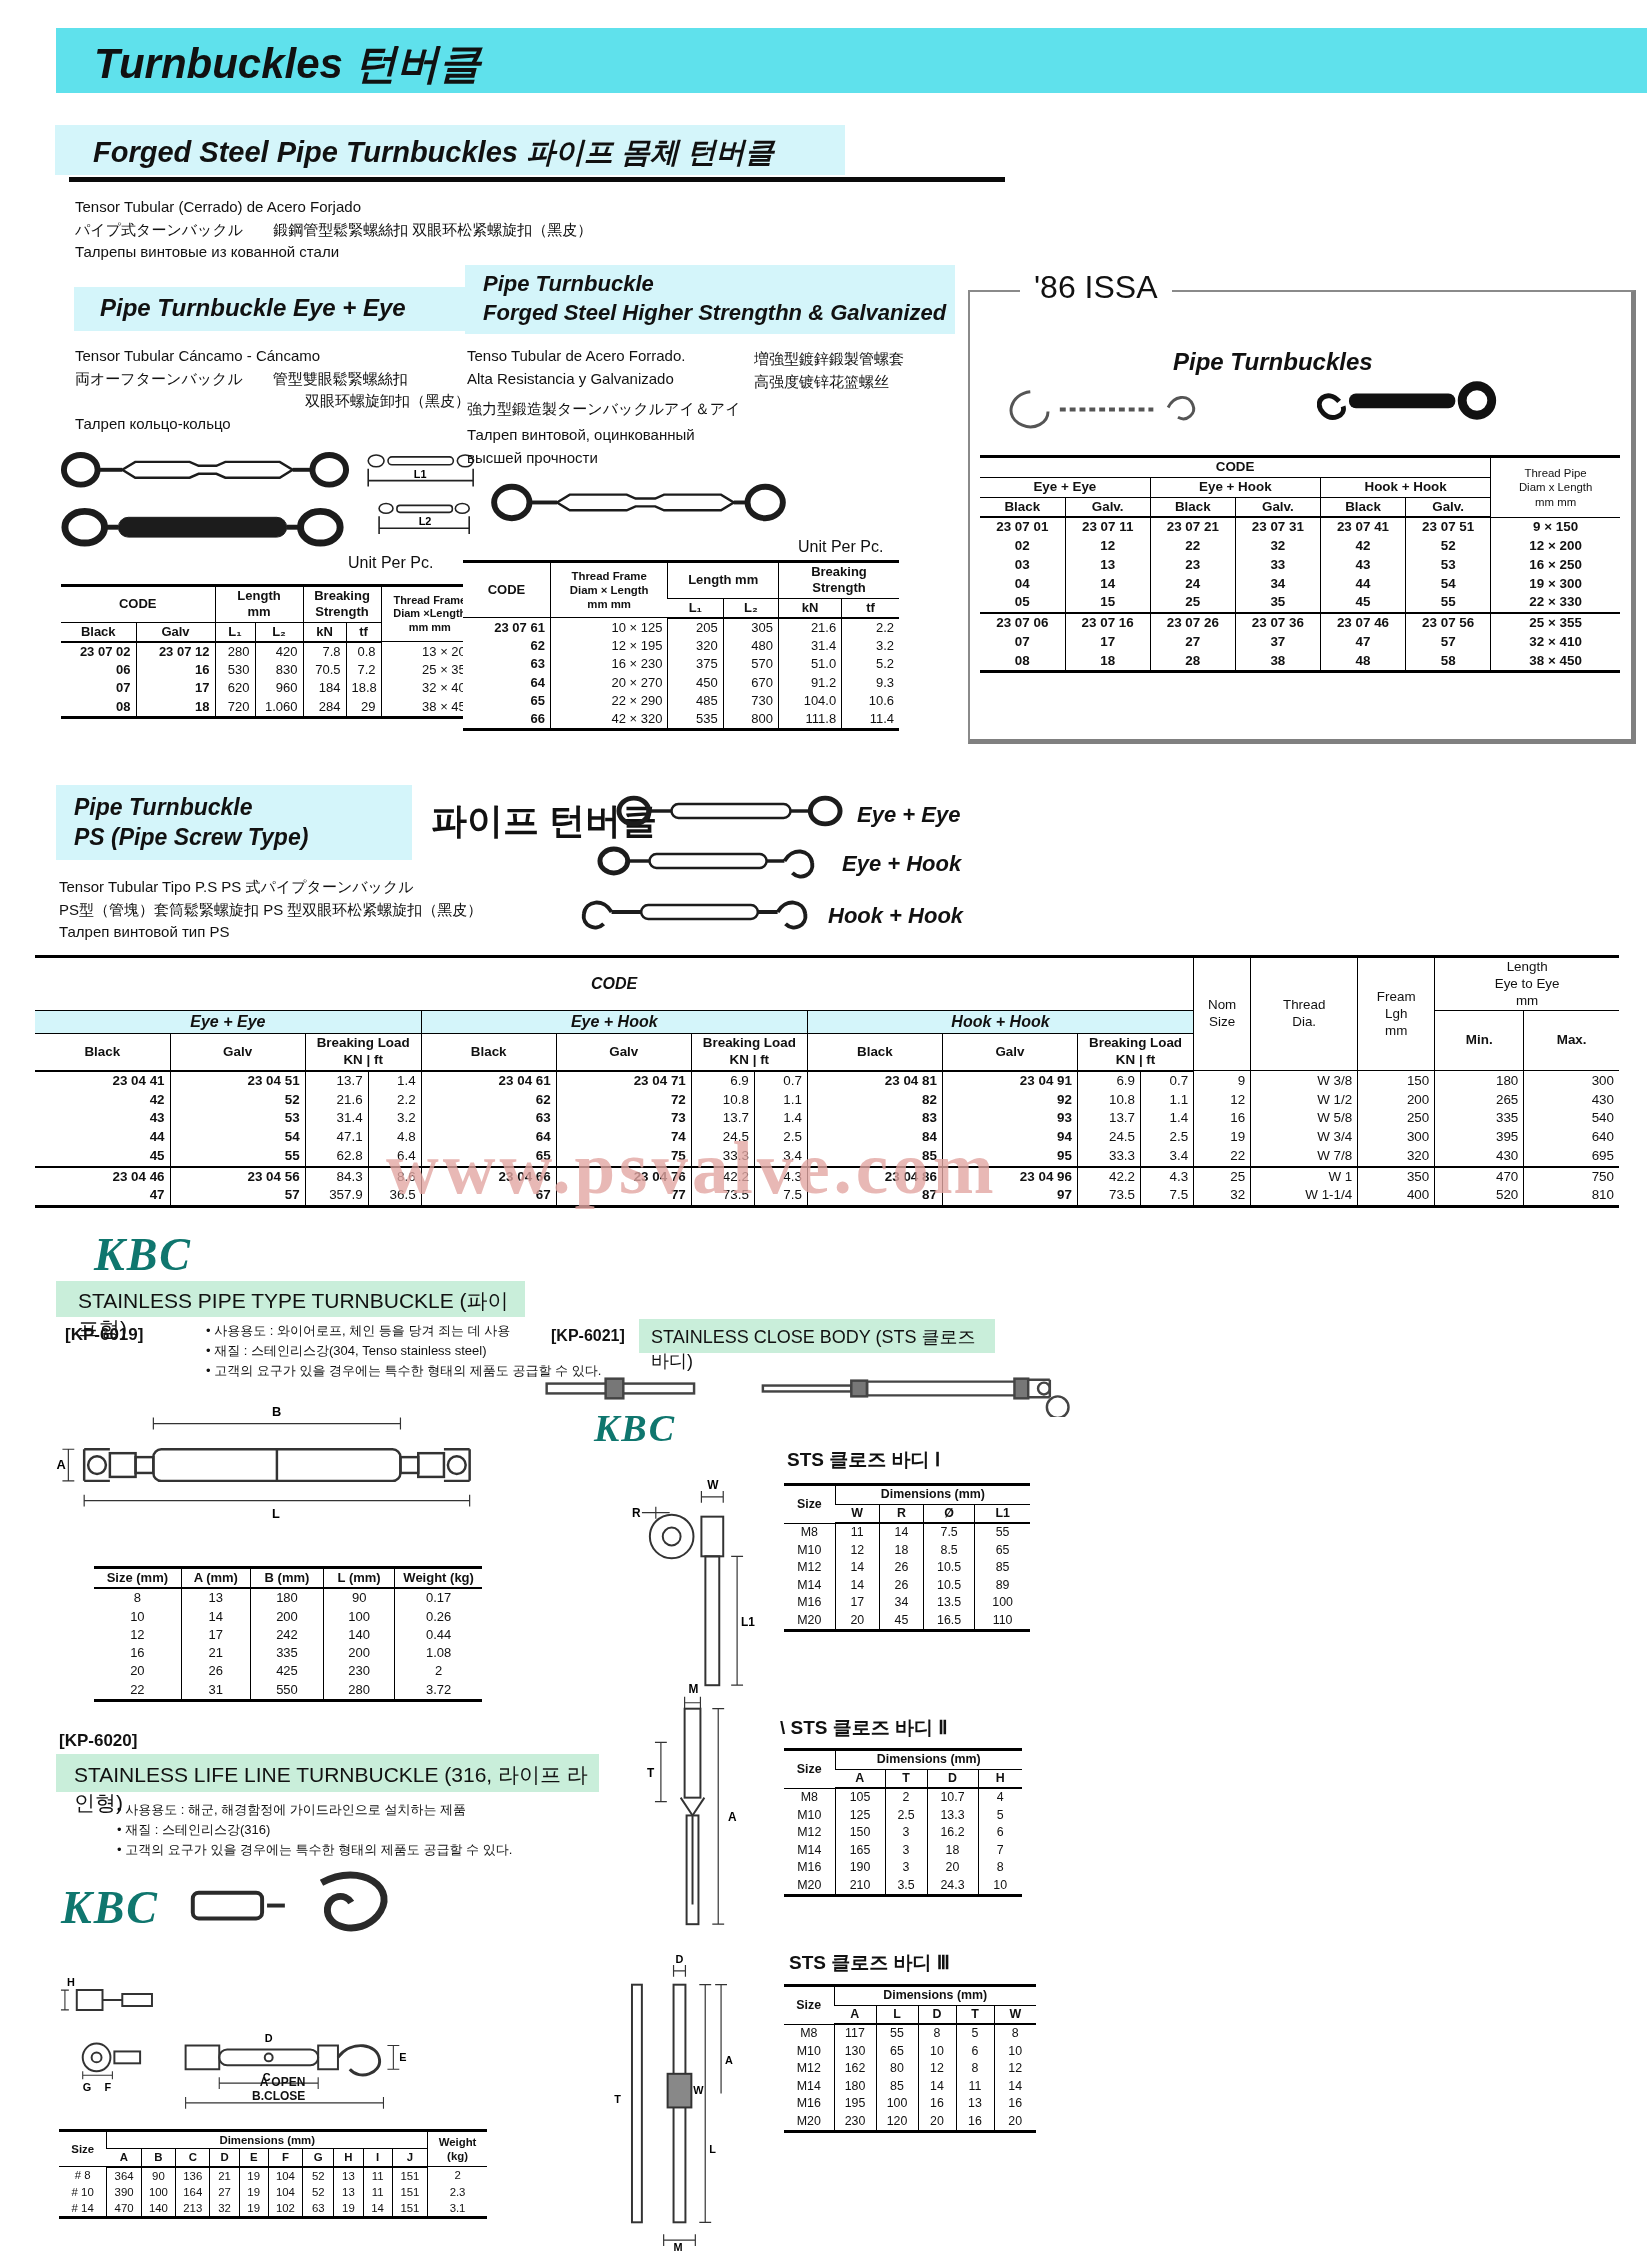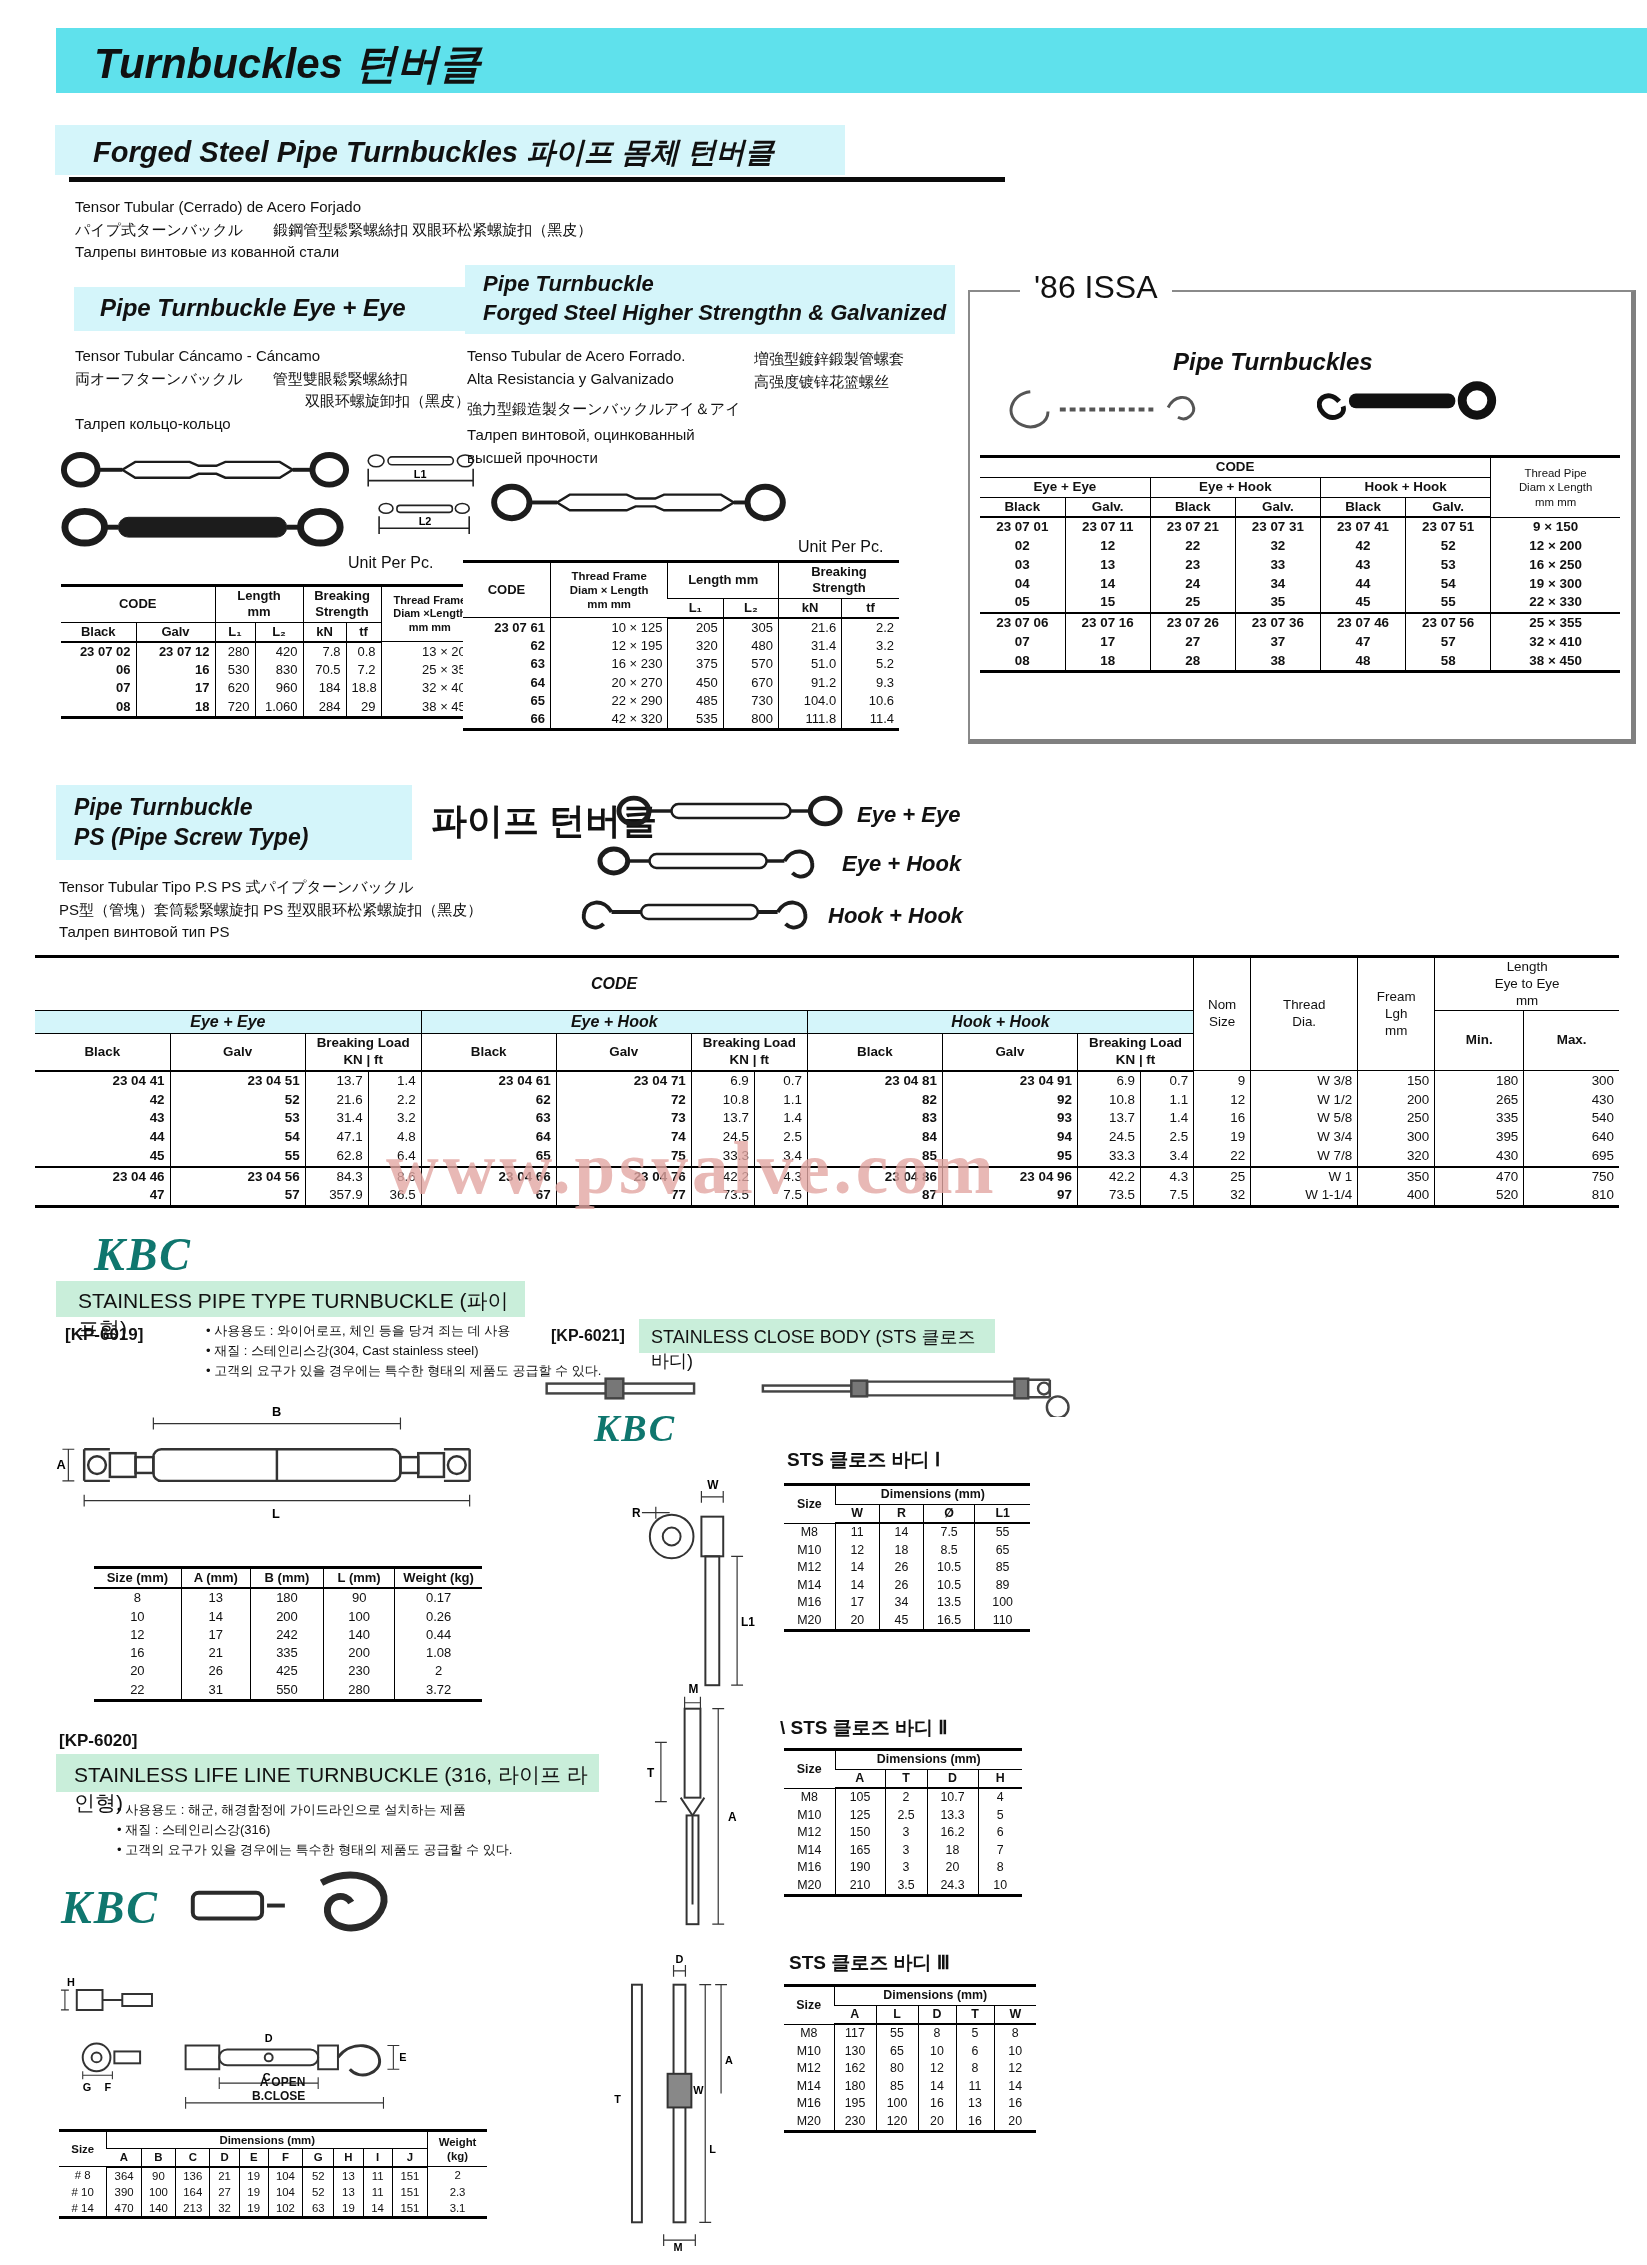--- a/index.html
+++ b/index.html
@@ -642,21 +642,21 @@
 
   <div class="abs watermark" style="left:386px;top:1127px;">www.psvalve.com</div>
 
   <div class="abs kbc" style="left:94px;top:1228px;font-size:46px;">KBC</div>
   <div class="abs banner-gr" style="left:56px;top:1281px;width:469px;height:36px;">
     <div style="padding:6px 0 0 22px;font-size:21px;">STAINLESS PIPE TYPE TURNBUCKLE (파이프형)</div>
   </div>
   <div class="abs" style="left:65px;top:1325px;font-size:17px;font-weight:bold;">[KP-6019]</div>
   <div class="abs btxt" style="left:206px;top:1321px;width:396px;">
     <div>• 사용용도 : 와이어로프, 체인 등을 당겨 죄는 데 사용</div>
-    <div>• 재질 : 스테인리스강(304, Cast stainless steel)</div>
+    <div>• 재질 : 스테인리스강(304, Tenso stainless steel)</div>
     <div>• 고객의 요구가 있을 경우에는 특수한 형태의 제품도 공급할 수 있다.</div>
   </div>
 
   <svg class="abs" style="left:54px;top:1384px;" width="515" height="170" viewBox="0 0 520 172">
     <g fill="none" stroke="#333" stroke-width="2.5">
       <path d="M30 66 h26 M30 98 h26 M30 66 v32"></path>
       <circle cx="43" cy="82" r="9"></circle>
       <rect x="56" y="70" width="26" height="24"></rect>
       <rect x="82" y="74" width="18" height="16"></rect>
       <rect x="100" y="66" width="250" height="32" rx="8"></rect>

